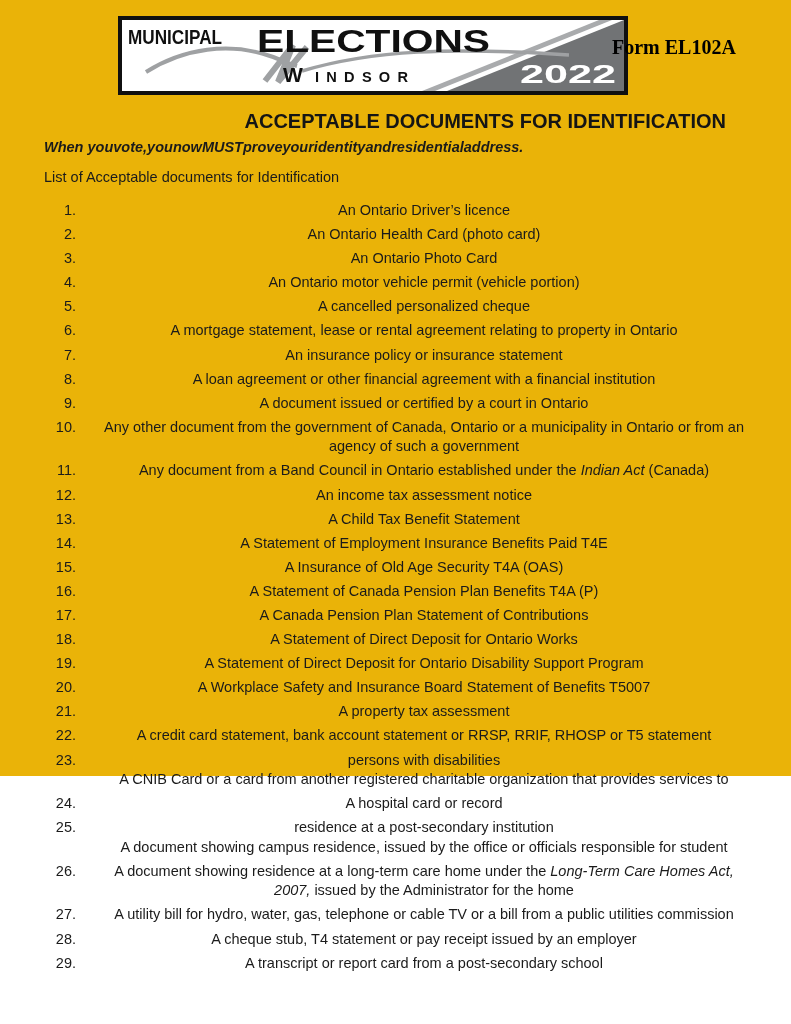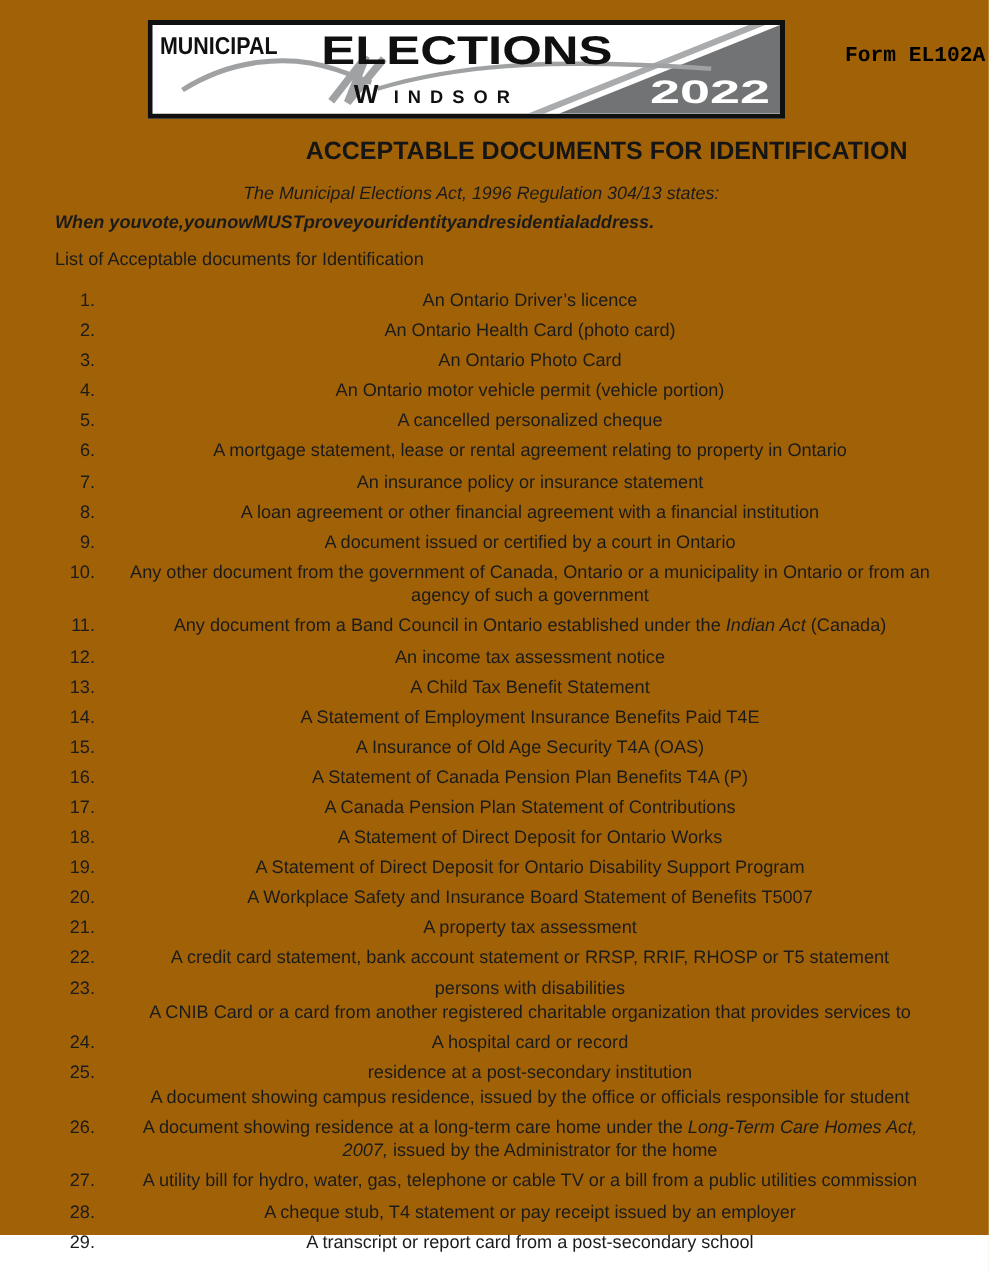--- a/index.html
+++ b/index.html
@@ -2,32 +2,32 @@
 <html><head>
 <meta charset="utf-8">
 <style>
   html,body{margin:0;padding:0;background:#ffffff;}
   body{
     width:791px;height:1024px;overflow:hidden;
     font-family:"Liberation Sans", sans-serif;
     color:#1b1b1b;
     -webkit-font-smoothing:antialiased;
   }
-  .page{position:relative;width:791px;height:988px;background:#a16207;}
+  .page{position:relative;width:791px;height:776px;background:#eab308;}
 
   
   .header{position:relative;height:96px;}
   .logo{
     position:absolute;left:118px;top:16px;width:510px;height:79px;
     border:4px solid #101010;box-sizing:border-box;background:#fff;
   }
   .logo svg{display:block;width:100%;height:100%;}
   .form-number{
-    position:absolute;left:676px;top:36px;
-    font-family:Liberation Mono, monospace;font-weight:bold;font-size:17px;
+    position:absolute;left:612px;top:36px;
+    font-family:Liberation Serif, serif;font-weight:bold;font-size:20px;
     color:#000;
   }
 
   
   .doc-title{
     margin:14px 0 0 44px;width:682px;text-align:right;
     font-size:20px;line-height:23px;font-weight:bold;color:#151515;
   }
   .act-statement{
     margin:13px 0 0 44px;width:682px;text-align:center;
@@ -75,21 +75,20 @@
         <text x="161" y="62" font-size="21" font-weight="bold" fill="#101010" font-family="Liberation Sans, sans-serif">W</text>
         <text x="193" y="62" font-size="14.6" font-weight="bold" fill="#101010" textLength="93" lengthAdjust="spacing" font-family="Liberation Sans, sans-serif">INDSOR</text>
         <text x="398" y="62.5" font-size="26" font-weight="bold" fill="#ffffff" textLength="96" lengthAdjust="spacingAndGlyphs" font-family="Liberation Sans, sans-serif">2022</text>
       </svg>
     </div>
     <div class="form-number">Form EL102A</div>
   </div>
 
   <div class="doc-title">ACCEPTABLE DOCUMENTS FOR IDENTIFICATION</div>
 
-  <p class="act-statement">The Municipal Elections Act, 1996 Regulation 304/13 states:</p>
   <p class="vote-statement">When youvote,younowMUSTproveyouridentityandresidentialaddress.</p>
 
   <p class="list-intro">List of Acceptable documents for Identification</p>
 
   <ol class="doc-list">
       <li>
         <span class="num">1.</span>
         <span class="txt">
           <span class="line"><span>An Ontario Driver’s licence</span></span>
         </span>

